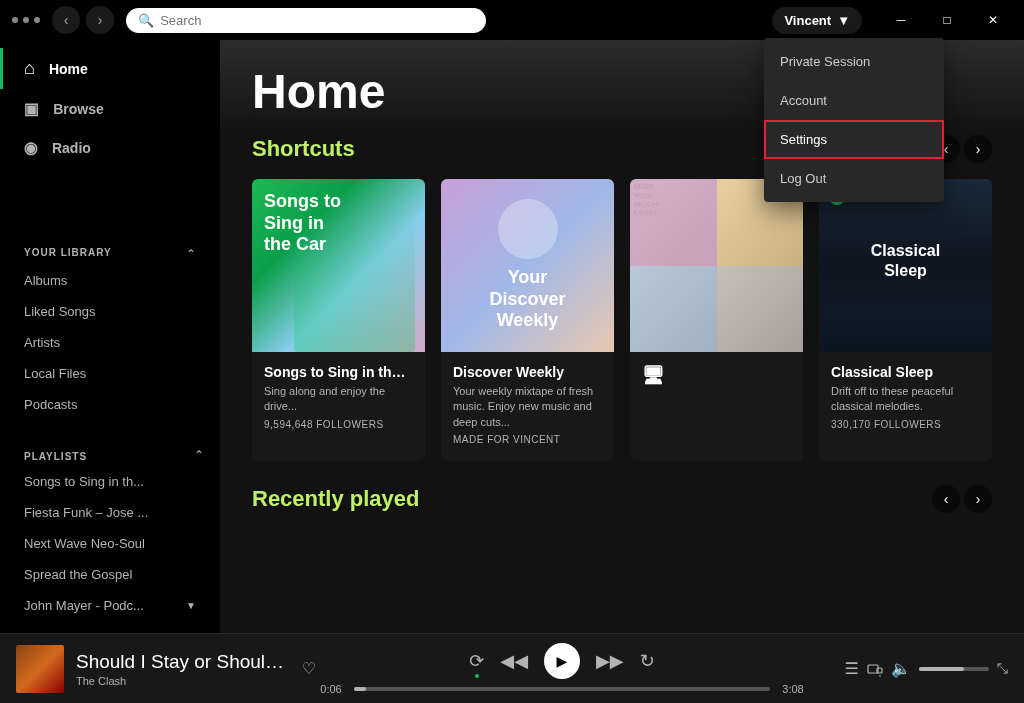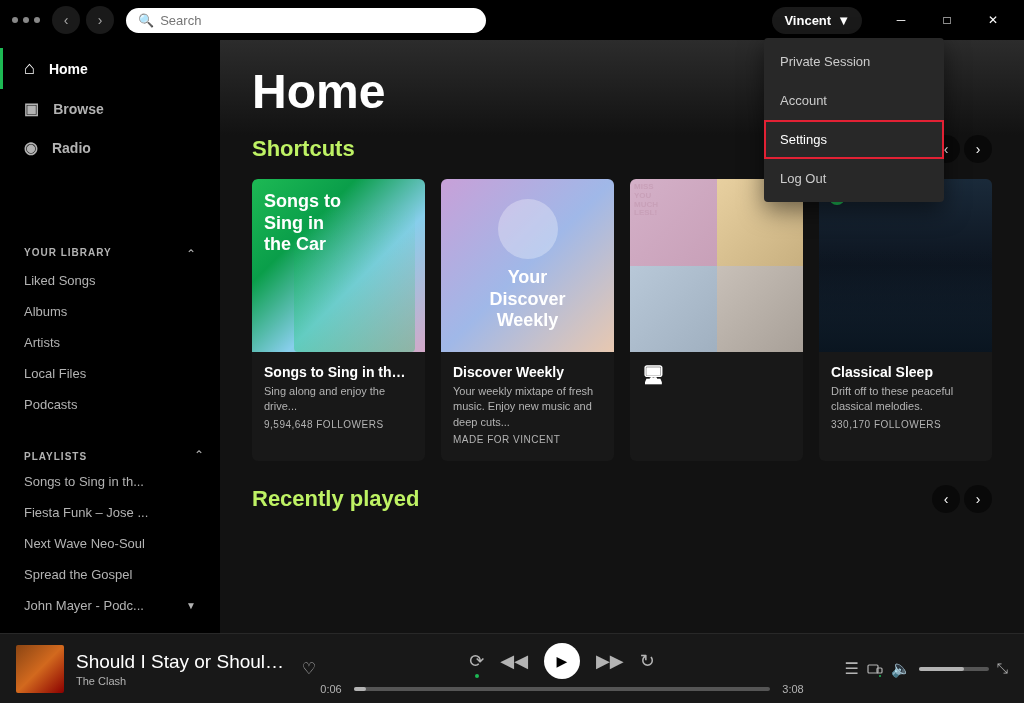--- a/index.html
+++ b/index.html
@@ -420,22 +420,22 @@
     </div>
 
     <div class="sidebar-divider"></div>
 
     <div class="sidebar-section-label">
       <span>YOUR LIBRARY</span>
       <button class="sidebar-collapse-btn">⌃</button>
     </div>
 
     <div class="sidebar-library-items">
+      <div class="sidebar-library-item">Albums</div>
       <div class="sidebar-library-item">Liked Songs</div>
-      <div class="sidebar-library-item">Albums</div>
       <div class="sidebar-library-item">Artists</div>
       <div class="sidebar-library-item">Local Files</div>
       <div class="sidebar-library-item">Podcasts</div>
     </div>
 
     <div class="sidebar-divider"></div>
 
     <div class="playlists-section">
       <div class="playlists-header">
         <span>PLAYLISTS</span>
@@ -508,20 +508,21 @@
           </div>
           <div class="card-info">
             <div class="card-title" style="font-size:18px;">🖥</div>
           </div>
         </div>
 
         <div class="card">
           <div class="card4-bg">
             <div class="card4-logo">▶</div>
             <div class="card4-mountains"></div>
+            <div class="card4-title-text">Classical<br>Sleep</div>
           </div>
           <div class="card-info">
             <div class="card-title">Classical Sleep</div>
             <div class="card-subtitle">Drift off to these peaceful classical melodies.</div>
             <div class="card-followers">330,170 FOLLOWERS</div>
           </div>
         </div>
 
       </div>
     </div>

